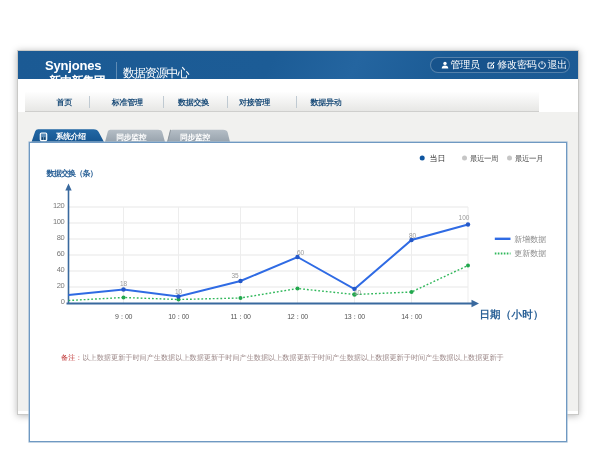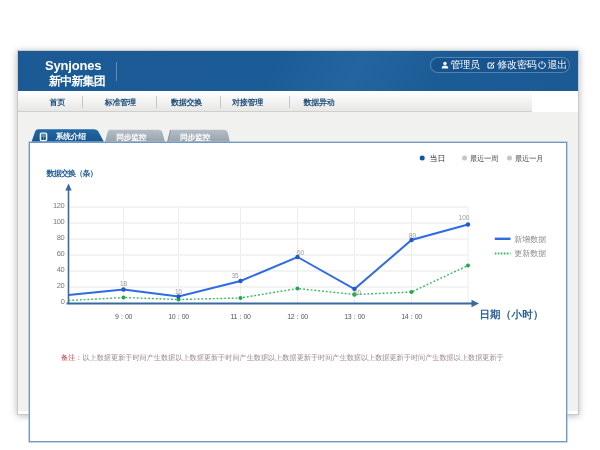--- a/index.html
+++ b/index.html
@@ -1,38 +1,39 @@
 <!DOCTYPE html>
 <html><head>
 <meta charset="utf-8">
 <style>
 * { margin:0; padding:0; box-sizing:border-box; }
 html,body { width:600px; height:450px; background:#ffffff; font-family:"Liberation Sans",sans-serif; position:relative; overflow:hidden; }
 .win { position:absolute; left:17px; top:50px; width:562px; height:365px; background:#ffffff; border:1px solid #c9c9c7; box-shadow:0 1px 7px rgba(0,0,0,0.28); }
-.hdr { position:absolute; left:0; top:0; width:560px; height:40px; background:linear-gradient(115deg,#1b5a94 0%,#1c5c96 45%,#2465a0 60%,#1c5c96 75%,#1b5a94 100%); }
+.hdr { position:absolute; left:0; top:0; width:560px; height:28px; background:linear-gradient(115deg,#1b5a94 0%,#1c5c96 45%,#2465a0 60%,#1c5c96 75%,#1b5a94 100%); }
 .logo1 { position:absolute; left:27px; top:7.2px; color:#fff; font-size:13px; font-weight:bold; letter-spacing:-0.2px; }
 .logo2 { position:absolute; left:31px; top:21.5px; color:#fff; font-size:12px; font-weight:bold; letter-spacing:-0.8px; }
 .hsep { position:absolute; left:98px; top:11px; width:1px; height:19px; background:rgba(255,255,255,0.30); }
 .htitle { position:absolute; left:105px; top:14px; color:#fff; font-size:12px; letter-spacing:-1.1px; }
 .pill { position:absolute; left:412px; top:5.5px; width:140px; height:16px; border-radius:8px; background:#17538c; border:1px solid rgba(255,255,255,0.27); }
 .ptxt { position:absolute; top:7.4px; color:#fff; font-size:10px; letter-spacing:-0.2px; }
-.nav { position:absolute; left:0; top:41px; width:514px; height:20px; background:linear-gradient(#fefefe,#e7e7e5); border-bottom:1px solid #cfcfcd; }
+.nav { position:absolute; left:7px; top:41px; width:514px; height:20px; background:linear-gradient(#fefefe,#e7e7e5); border-bottom:1px solid #cfcfcd; }
 .nitem { position:absolute; top:5px; transform:translateX(-50%); color:#1d4e7a; font-size:8px; font-weight:bold; letter-spacing:-0.2px; white-space:nowrap; }
 .nsep { position:absolute; top:4px; width:1px; height:12px; background:#c0cad2; }
 .tabstrip { position:absolute; left:0; top:61px; width:535px; height:30px; }
 .grayband { position:absolute; left:0; top:61px; width:560px; height:299px; background:#f1f1ef; }
 .panel { position:absolute; left:10.5px; top:91px; width:538px; height:300px; background:#ffffff; border:1px solid #6f99c2; box-shadow:0 0 0 0.6px #9db9d4; }
 </style>
 </head>
 <body>
 <div class="win">
   <div class="hdr">
     <div class="logo1">Synjones</div>
     <div class="logo2">新中新集团</div>
     <div class="hsep"></div>
+    <div class="htitle">数据资源中心</div>
     <div class="pill"></div>
     <svg style="position:absolute;left:423px;top:10px;" width="8" height="8" viewBox="0 0 8 8">
         <circle cx="4" cy="2.4" r="1.7" fill="#fff"></circle>
         <path d="M0.7 7.4 Q0.9 4.6 4 4.6 Q7.1 4.6 7.3 7.4 Z" fill="#fff"></path>
       </svg>
     <div class="ptxt" style="left:432.5px;">管理员</div>
     <svg style="position:absolute;left:469px;top:10.3px;" width="8" height="8" viewBox="0 0 8 8">
         <path d="M1 2 H5 M1 2 V7 H6.5 V4" stroke="#fff" stroke-width="1" fill="none"></path>
         <path d="M3.2 4.9 L6.8 0.8 L7.6 1.6 L4.2 5.4 L3 5.6 Z" fill="#fff"></path>
       </svg>

